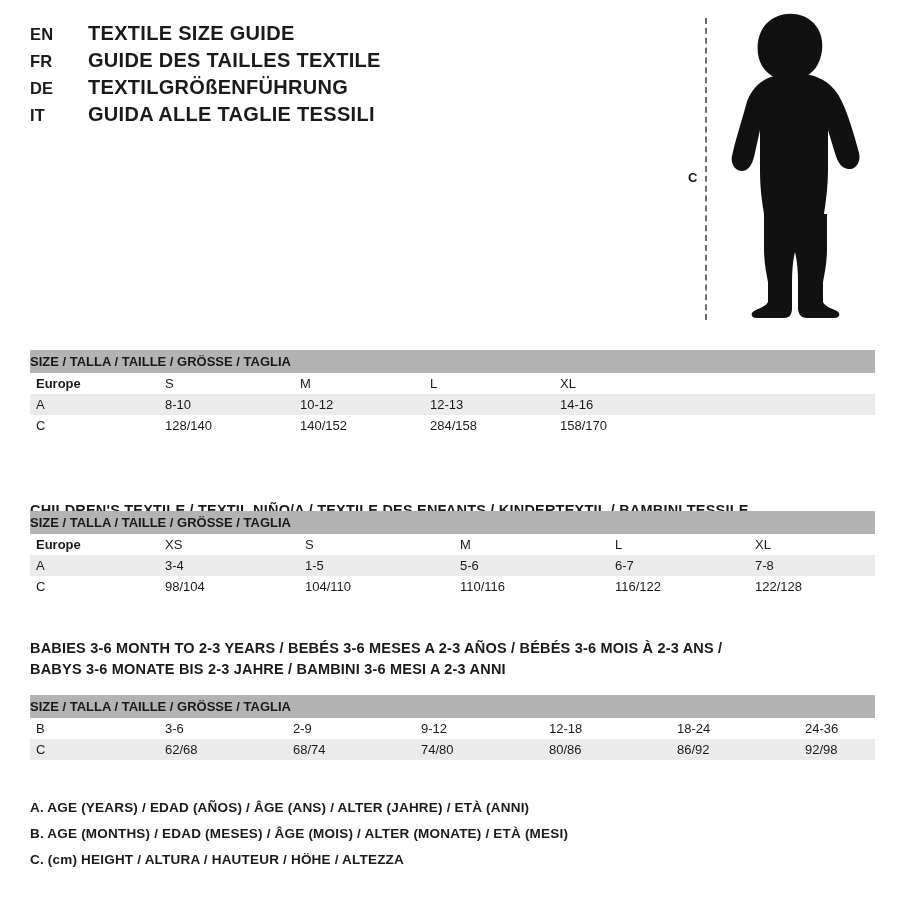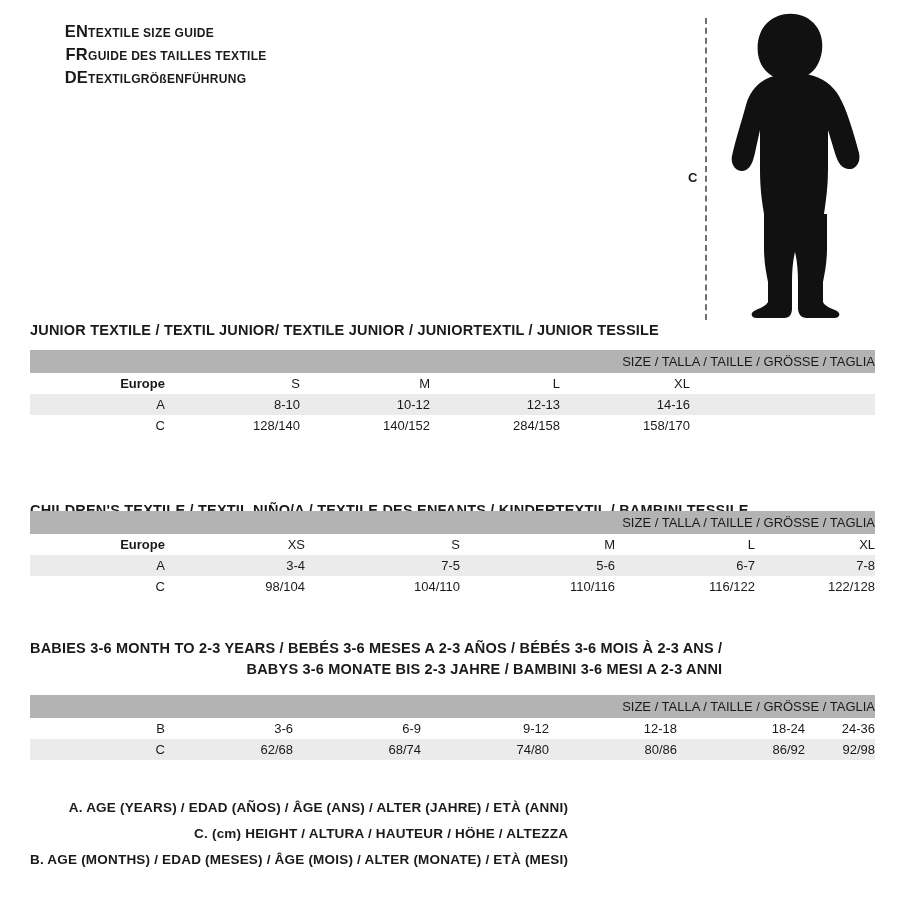--- a/index.html
+++ b/index.html
@@ -12,21 +12,20 @@
     height: 900px;
     font-family: "Liberation Sans", sans-serif;
     color: #1a1a1a;
     position: relative;
     overflow: hidden;
   }
   .page {
     position: relative;
     width: 900px;
     height: 644px;
-    text-align: right;
   }
 
   
   .title-block {
     position: absolute;
     top: 22px;
     left: 30px;
     width: 430px;
   }
   .title-row {
@@ -36,21 +35,21 @@
   }
   .lang-code {
     width: 58px;
     flex: 0 0 58px;
     font-size: 16.5px;
     font-weight: 700;
     letter-spacing: 0.2px;
     color: #1a1a1a;
   }
   .title-text {
-    font-size: 12px;
+    font-size: 20px;
     font-weight: 700;
     letter-spacing: 0.3px;
     color: #1a1a1a;
     white-space: nowrap;
   }
 
   
   .figure {
     position: absolute;
     top: 10px;
@@ -99,21 +98,21 @@
     table-layout: fixed;
     font-size: 13px;
   }
   table.size-table td {
     padding: 3px 0 3px 0;
     color: #1a1a1a;
     white-space: nowrap;
   }
   table.size-table tr.head-row td {
     background: #b3b3b3;
-    font-weight: 400;
+    font-weight: 700;
     font-size: 13px;
     padding: 4px 0 4px 0;
   }
   table.size-table tr.row-alt td {
     background: #ebebeb;
   }
   table.size-table td.first-col {
     padding-left: 6px;
   }
   .hdr-label {
@@ -148,20 +147,24 @@
       <span class="lang-code">EN</span>
       <span class="title-text">TEXTILE SIZE GUIDE</span>
     </div>
     <div class="title-row">
       <span class="lang-code">FR</span>
       <span class="title-text">GUIDE DES TAILLES TEXTILE</span>
     </div>
     <div class="title-row">
       <span class="lang-code">DE</span>
       <span class="title-text">TEXTILGRÖßENFÜHRUNG</span>
+    </div>
+    <div class="title-row">
+      <span class="lang-code">IT</span>
+      <span class="title-text">GUIDA ALLE TAGLIE TESSILI</span>
     </div>
   </div>
 
   <div class="figure">
     <div class="dash-line"></div>
     <div class="c-label">C</div>
     <svg class="silhouette" viewBox="0 0 150 310" aria-hidden="true">
       <g fill="#111111">
 
         <path d="M58 6 C42 12 36 28 38 44 C40 58 50 68 64 70 C78 72 92 66 98 54 C104 42 104 26 96 16 C88 5 72 1 58 6 Z"></path>
@@ -200,23 +203,20 @@
                  L114 308
                  C121 308 121 302 115 300
                  C110 298 105 296 103 292
                  L103 272
                  C105 262 107 252 107 238
                  L107 204 Z"></path>
       </g>
     </svg>
   </div>
 
-  <div class="blk" style="top:322px;">
-    <div class="section-heading">JUNIOR TEXTILE / TEXTIL JUNIOR/ TEXTILE JUNIOR / JUNIORTEXTIL / JUNIOR TESSILE</div>
-  </div>
 
   <div class="blk" style="top:350px;">
     <table class="size-table">
       <colgroup>
         <col style="width:135px">
           <col style="width:135px">
           <col style="width:130px">
         <col style="width:130px">
           <col style="width:130px">
           <col style="width:185px">
@@ -275,21 +275,21 @@
           <td class="first-col hdr-label">Europe</td>
           <td>XS</td>
           <td>S</td>
           <td>M</td>
           <td>L</td>
           <td>XL</td>
         </tr>
         <tr class="row-alt">
           <td class="first-col">A</td>
           <td>3-4</td>
-          <td>7-5</td>
+          <td>1-5</td>
           <td>5-6</td>
           <td>6-7</td>
           <td>7-8</td>
         </tr>
         <tr>
           <td class="first-col">C</td>
           <td>98/104</td>
           <td>104/110</td>
           <td>110/116</td>
           <td>116/122</td>
@@ -315,38 +315,38 @@
           <col style="width:128px">
           <col style="width:70px">
       </colgroup>
       <tbody>
         <tr class="head-row">
           <td class="first-col" colspan="7">SIZE / TALLA / TAILLE / GRÖSSE / TAGLIA</td>
         </tr>
         <tr>
           <td class="first-col">B</td>
           <td>3-6</td>
-          <td>6-9</td>
+          <td>2-9</td>
           <td>9-12</td>
           <td>12-18</td>
           <td>18-24</td>
           <td>24-36</td>
         </tr>
         <tr class="row-alt">
           <td class="first-col">C</td>
           <td>62/68</td>
           <td>68/74</td>
           <td>74/80</td>
           <td>80/86</td>
           <td>86/92</td>
           <td>92/98</td>
         </tr>
       </tbody>
     </table>
   </div>
 
   <div class="legend">
     <div>A. AGE (YEARS) / EDAD (AÑOS) / ÂGE (ANS) / ALTER (JAHRE) / ETÀ (ANNI)</div>
+    <div>B. AGE (MONTHS) / EDAD (MESES) / ÂGE (MOIS) / ALTER (MONATE) / ETÀ (MESI)</div>
     <div>C. (cm) HEIGHT / ALTURA / HAUTEUR / HÖHE / ALTEZZA</div>
-    <div>B. AGE (MONTHS) / EDAD (MESES) / ÂGE (MOIS) / ALTER (MONATE) / ETÀ (MESI)</div>
   </div>
 
 </div>
 
 </body></html>

